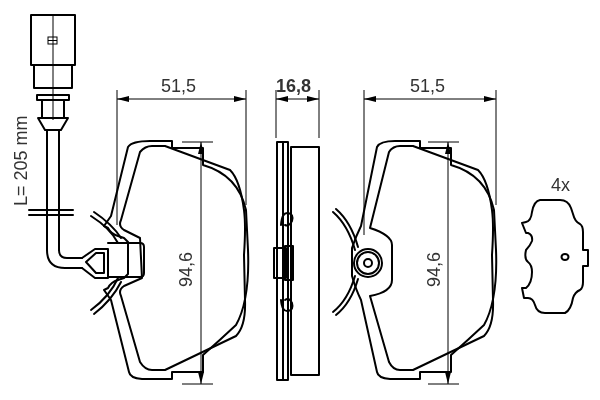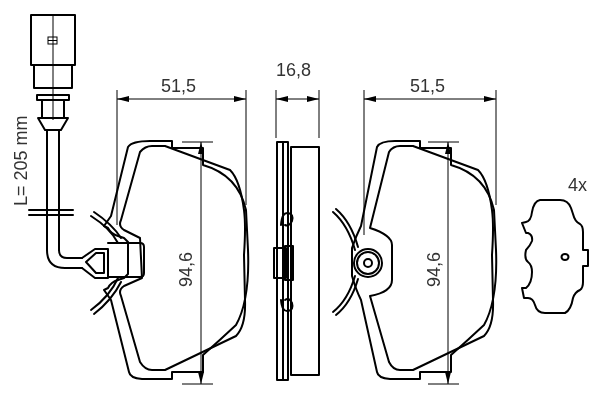--- a/index.html
+++ b/index.html
@@ -124,19 +124,19 @@
       <path class="stroke" d="M540 200 L560 200 Q568 200 571 208 L573 214 Q575 222 580 224 Q583 226 583 232 L583 250 L588 250 L588 266 L583 266 L583 282 Q583 288 580 290 Q575 292 573 298 Q571 310 565 313 L545 313 Q537 313 535 305 Q533 298 528 298 L524 298 L522 288 L526 288 Q532 283 532 272 Q532 265 528 262 Q524 259 526 250 Q530 246 532 241 Q533 235 528 233 L526 233 L522 223 L526 222 Q531 221 532 212 Q534 201 540 200 Z"></path>
       <ellipse class="stroke" cx="565" cy="257" rx="3.5" ry="3"></ellipse>
     </g>
   </svg>
 
   <span class="label vlabel" style="left:12px; top:206px;">L= 205 mm</span>
 
   <span class="label" style="left:161px; top:77px;">51,5</span>
   <span class="label vlabel" style="left:177px; top:287px;">94,6</span>
 
-  <span class="label" style="left:276px; top:61px;">16,8</span>
+  <span class="label" style="left:276px; top:77px;font-weight:bold;">16,8</span>
 
   <span class="label" style="left:410px; top:77px;">51,5</span>
   <span class="label vlabel" style="left:425px; top:287px;">94,6</span>
 
-  <span class="label" style="left:568px; top:176px;">4x</span>
+  <span class="label" style="left:551px; top:176px;">4x</span>
 </div>
 
 </body></html>

